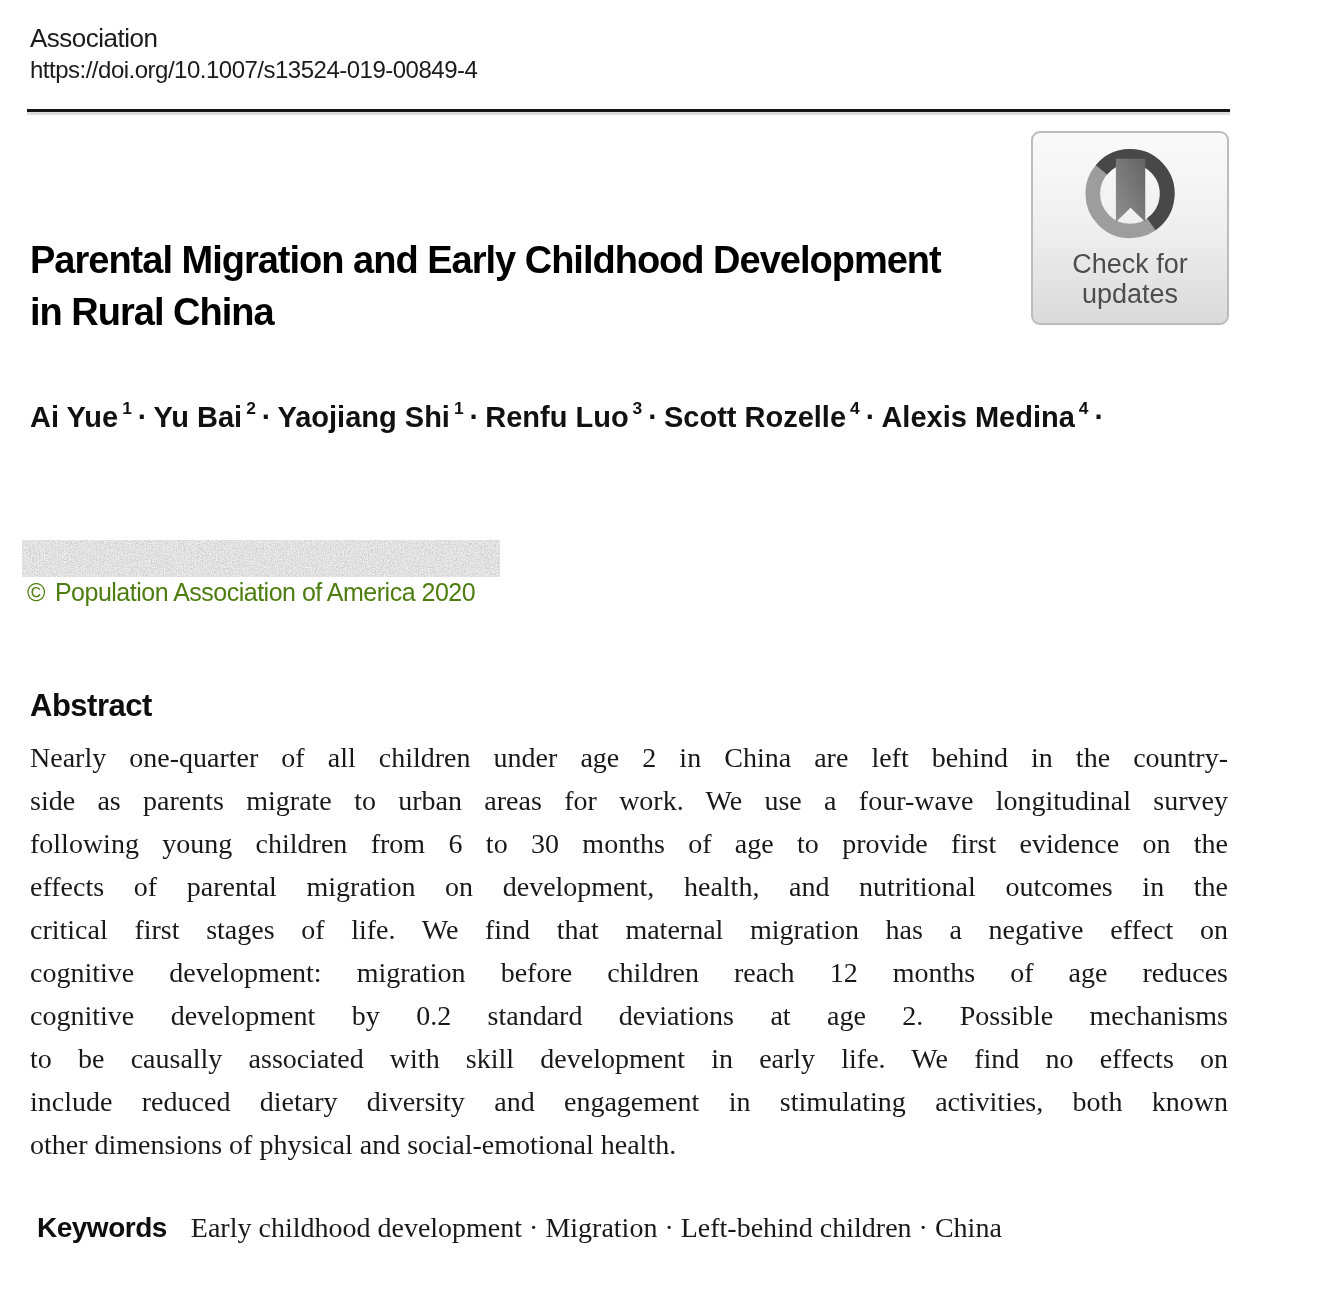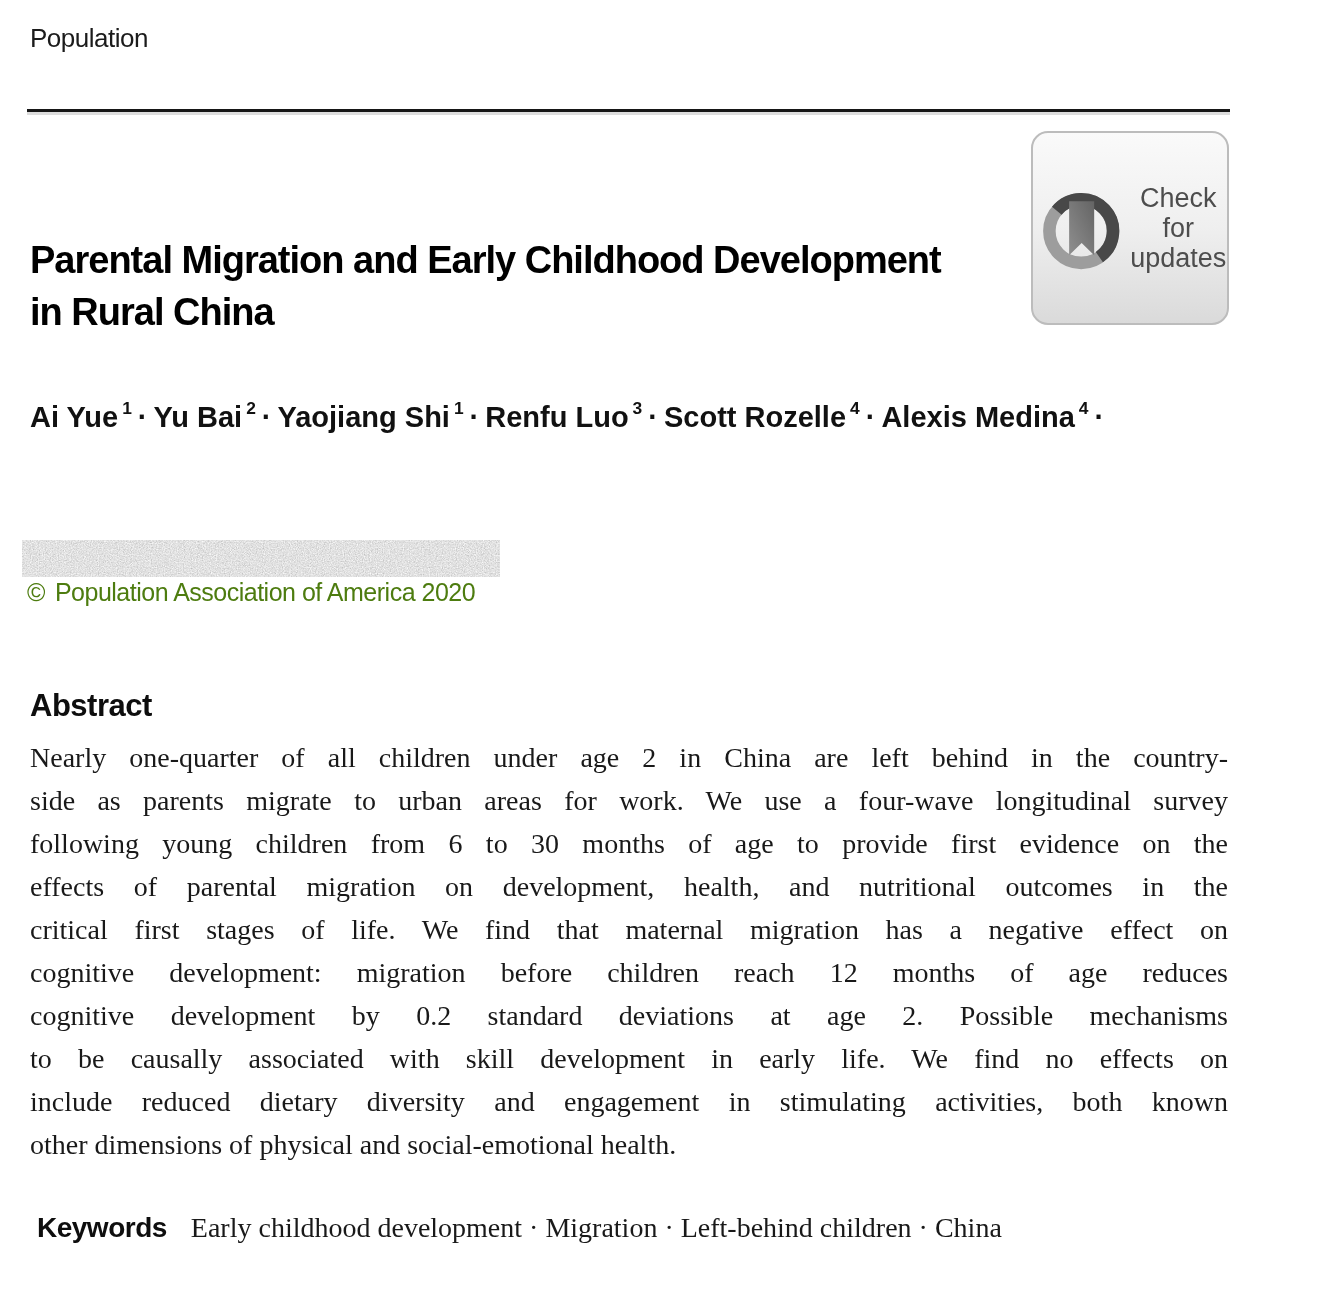--- a/index.html
+++ b/index.html
@@ -12,23 +12,23 @@
   .journal-block { position: absolute; left: 30px; top: 22px; }
   .journal-name { font-size: 26px; line-height: 32px; letter-spacing: -0.5px; color: #1b1b1b; }
   .doi { font-size: 24px; line-height: 31px; letter-spacing: -0.5px; color: #1b1b1b; }
 
   
   .rule { position: absolute; left: 27px; top: 109px; width: 1203px; height: 6px;
           background: #161616; border-bottom: 3px solid #dcdcdc; }
 
   
   .badge { position: absolute; left: 1031px; top: 131px; width: 198px; height: 194px;
-           border: 2px solid #bcbcbc; border-radius: 17px; cursor: pointer;
+           border: 2px solid #bcbcbc; border-radius: 9px; cursor: pointer;
            background: linear-gradient(180deg, #fafafa 0%, #efefef 50%, #dadada 100%);
-           display: flex; flex-direction: row; align-items: center; text-decoration: none; }
+           display: flex; flex-direction: column; align-items: center; text-decoration: none; }
   .badge-icon { margin-top: 10px; }
   .badge-text { text-align: center; color: #4d4d4d; font-size: 27px; line-height: 30px; }
 
   
   .title { position: absolute; left: 30px; top: 234px; font-weight: 700; color: #000;
            font-size: 38px; line-height: 52px; letter-spacing: -1px; white-space: nowrap; }
 
   
   .authors { position: absolute; left: 30px; top: 394px; font-weight: 700; color: #111;
              font-size: 29px; }
@@ -55,21 +55,22 @@
   .keywords { position: absolute; left: 30px; top: 1212px; font-size: 28px; white-space: nowrap; margin-left: 7px; }
   .kw-label { font-weight: 700; letter-spacing: -0.5px; color: #0e0e0e; margin-right: 24px; }
   .kw-text { font-family: "Liberation Serif", serif; color: #191919; }
 </style>
 </head>
 <body>
 
 <div class="page">
 
   <div class="journal-block">
-    <div class="journal-name">Population</div>
+    <div class="journal-name">Association</div>
+    <div class="doi">https://doi.org/10.1007/s13524-019-00849-4</div>
   </div>
 
   <div class="rule"></div>
 
   <a class="badge">
     <svg class="badge-icon" width="114" height="106" viewBox="0 0 100 94">
       <circle cx="50" cy="45" r="33" fill="none" stroke="#9d9d9d" stroke-width="13"></circle>
       <path d="M 24.7 23.8 A 33 33 0 1 1 68.9 72.0" fill="none" stroke="#484848" stroke-width="13"></path>
       <defs>
         <linearGradient id="bmGrad" x1="0" y1="1" x2="1" y2="0">

